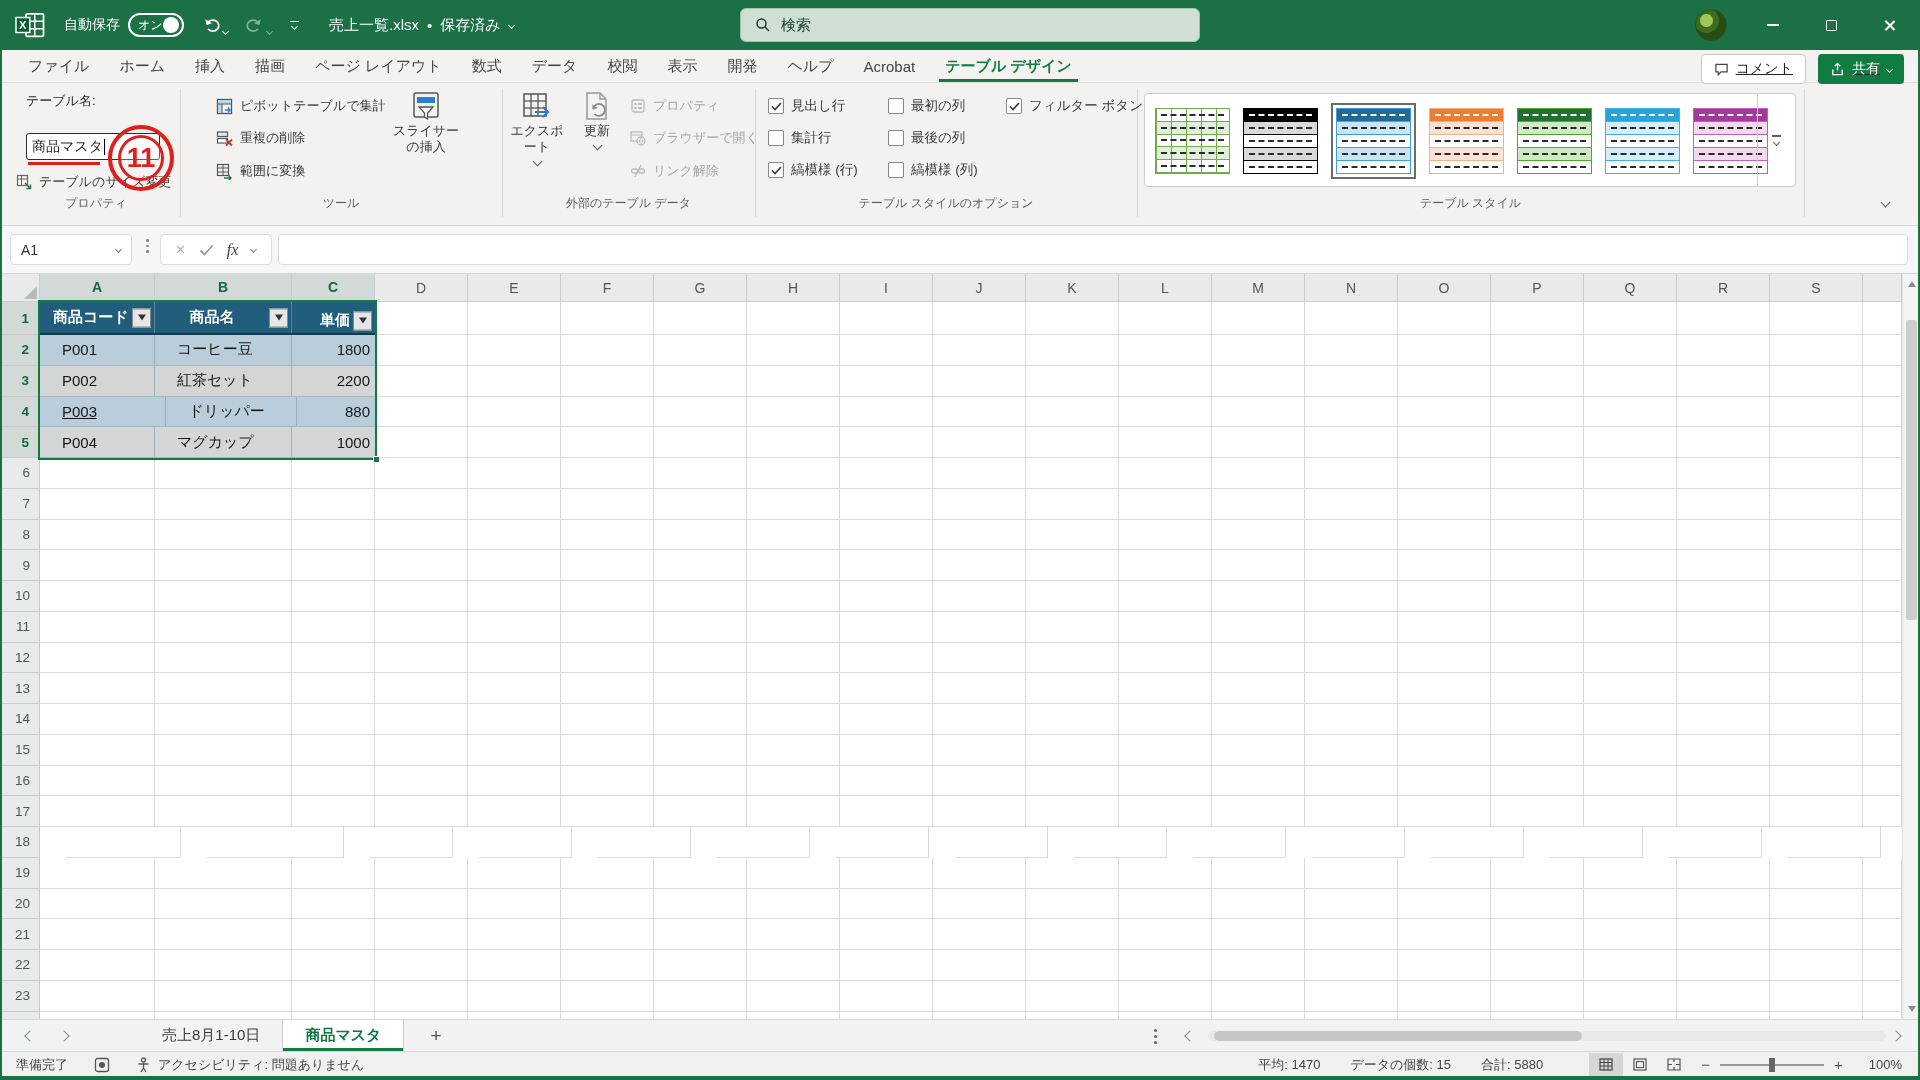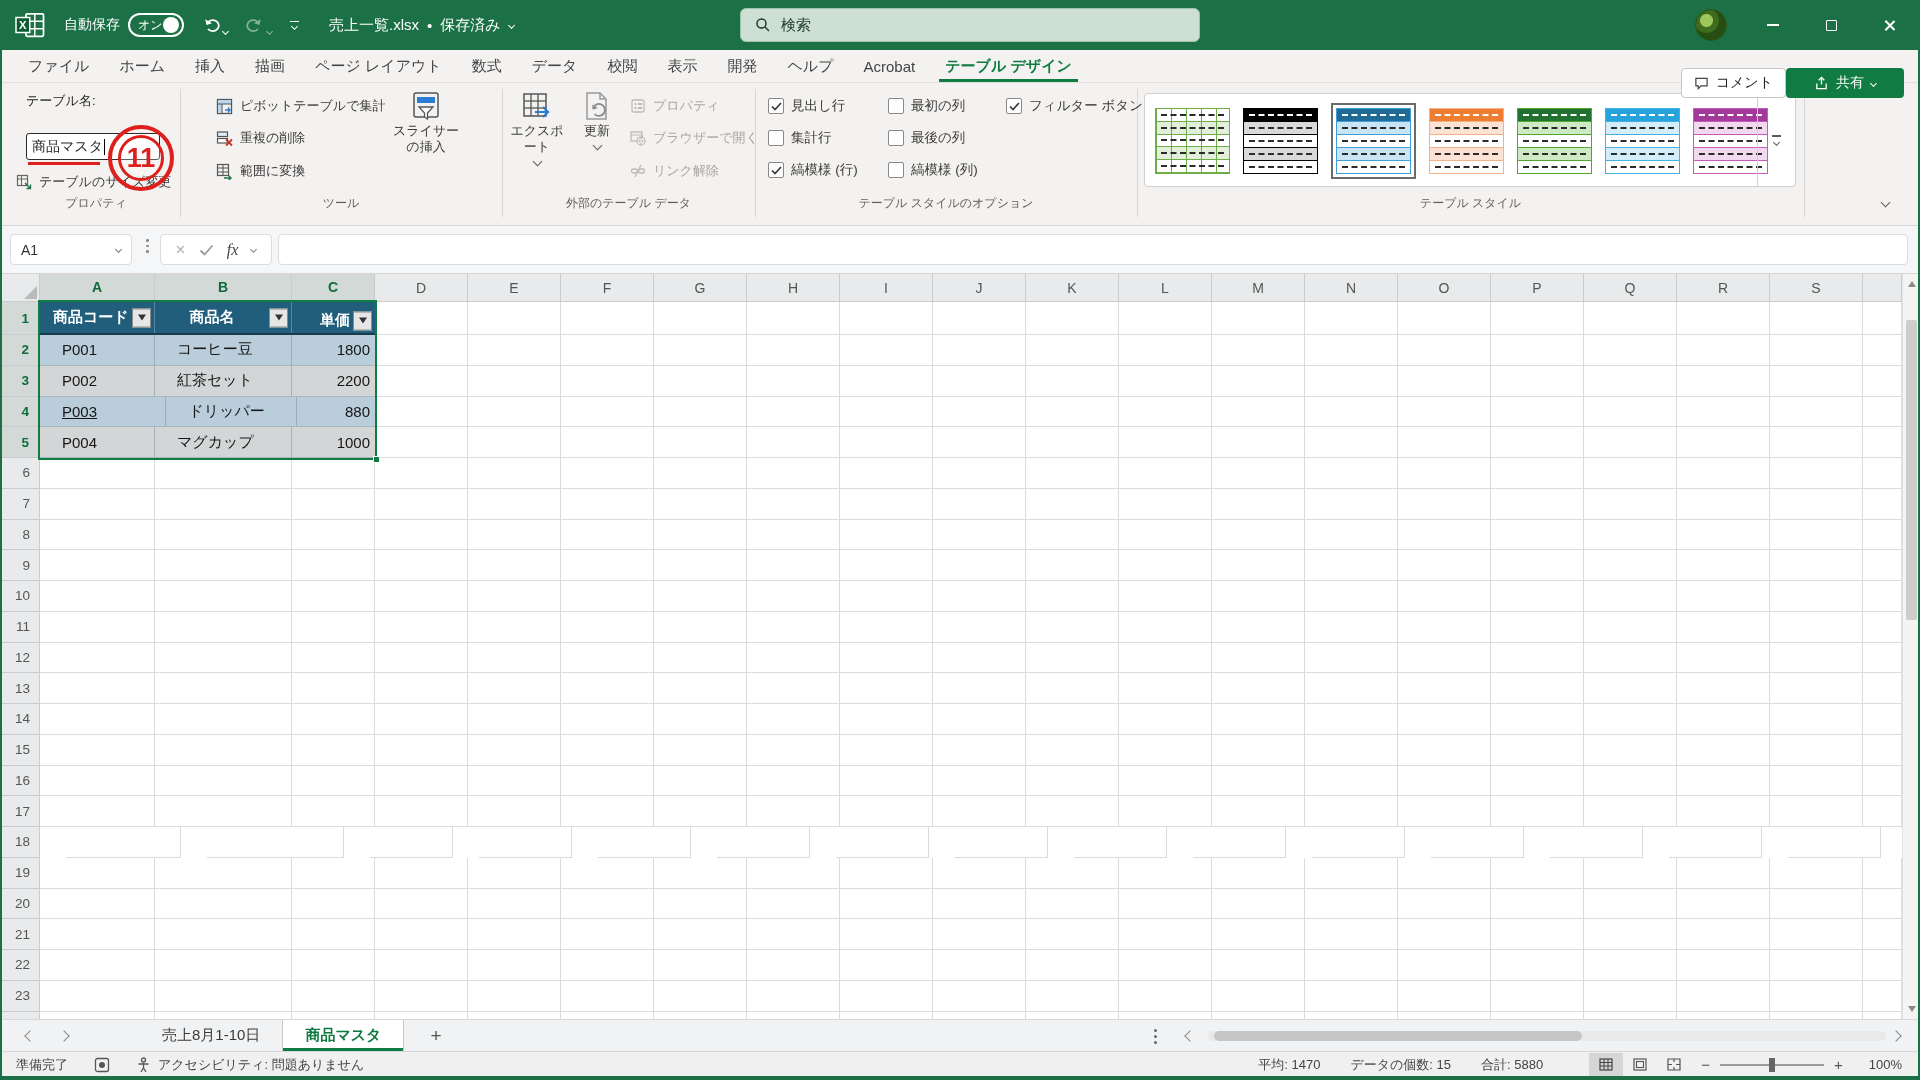--- a/index.html
+++ b/index.html
@@ -31,23 +31,23 @@
   .max-glyph { width:11px; height:11px; border:1.6px solid #fff; border-radius:1px; }
   .close-glyph { position:relative; width:13px; height:13px; }
   .close-glyph::before,.close-glyph::after { content:""; position:absolute; left:6px; top:0; width:1.6px; height:13px; background:#fff; }
   .close-glyph::before{ transform:rotate(45deg);} .close-glyph::after{ transform:rotate(-45deg);}
 
   
   .tabrow { position:absolute; left:0; top:50px; width:1920px; height:33px; background:#F3F2F1; display:flex; align-items:stretch; border-bottom:1px solid #E1DFDD; }
   .rtab { padding:0 14px; display:flex; align-items:center; font-size:15px; color:#444; position:relative; margin-left:2px; }
   .rtab.active { color:#107C41; font-weight:bold; }
   .rtab.active::after { content:""; position:absolute; left:8px; right:8px; bottom:0; height:3px; background:#107C41; }
-  .tabrow-right { position:absolute; right:16px; top:68px; display:flex; z-index:5; }
+  .tabrow-right { position:absolute; right:16px; top:54px; display:flex; gap:12px; z-index:5;text-decoration:underline; }
   .btn-comment { height:30px; background:#fff; border:1px solid #C8C6C4; border-radius:4px; display:flex; align-items:center; gap:7px; padding:0 12px; font-size:14px; color:#252423; }
-  .btn-share { height:30px; background:#107C41; border-radius:4px; display:flex; align-items:center; gap:7px; padding:0 28px; font-size:14px; color:#fff; }
+  .btn-share { height:30px; background:#107C41; border-radius:4px; display:flex; align-items:center; gap:7px; padding:0 12px; font-size:14px; color:#fff; }
 
   
   .ribbon { position:absolute; left:2px; top:83px; width:1916px; height:143px; background:#F3F2F1; border-bottom:1px solid #D8D6D4; }
   .gsep { position:absolute; top:6px; height:128px; width:1px; background:#D8D6D4; }
   .glabel { position:absolute; top:112px; height:20px; font-size:12px; color:#605E5C; text-align:center; }
   .small-item { position:absolute; display:flex; align-items:center; gap:7px; font-size:13px; color:#3B3A39; height:26px; }
   .small-item svg { flex:none; }
   .small-item.disabled { color:#A8A6A4; }
   .bigbtn { position:absolute; display:flex; flex-direction:column; align-items:center; font-size:13px; color:#3B3A39; text-align:center; word-break:break-all; line-height:16px; }
   .bigbtn .chev { color:#605E5C; margin-top:3px; }

